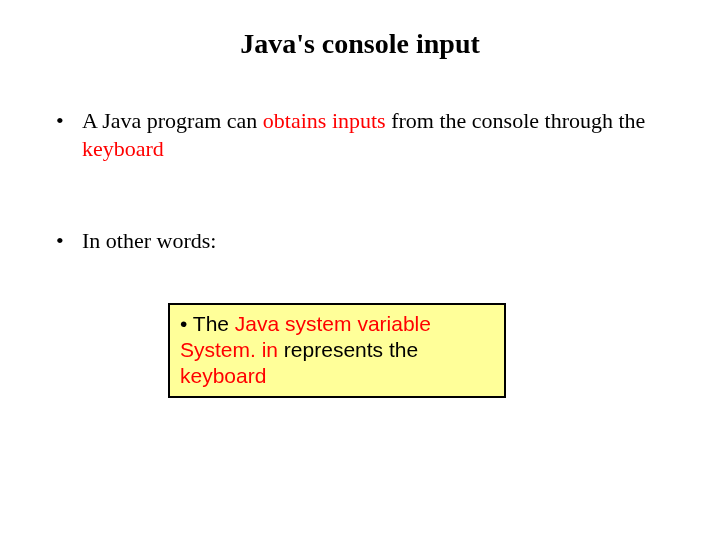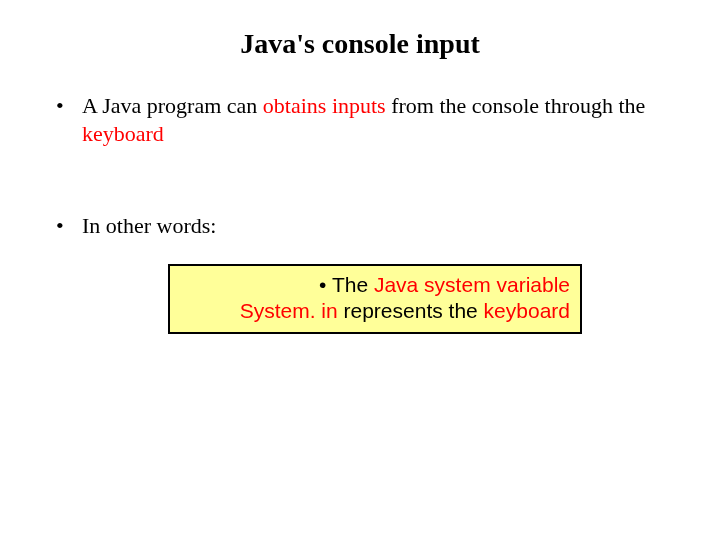--- a/index.html
+++ b/index.html
@@ -15,21 +15,21 @@
       width: 720px;
       height: 540px;
       position: relative;
       box-sizing: border-box;
       padding-top: 28px;
     }
     .title {
       font-size: 28px;
       font-weight: bold;
       text-align: center;
-      margin-bottom: 32px;
+      margin-bottom: 47px;
     }
     .body {
       padding-left: 54px;
       padding-right: 40px;
     }
     ul.outer {
       list-style: none;
       padding: 0;
       margin: 0;
     }
@@ -40,35 +40,34 @@
       line-height: 1.28;
     }
     ul.outer > li::before {
       content: "•";
       position: absolute;
       left: 2px;
       top: 0;
       font-size: 22px;
     }
     .li1 { margin-bottom: 64px; }
-    .li2 { margin-bottom: 24px; }
+    .li2 { margin-bottom: 48px; }
     .redword { color: #ff0000; }
     .callout-wrap {
       padding-left: 114px;
     }
     .callout {
-      width: 414px;
+      width: 338px;
       background: #ffff99;
       border: 2px solid #000000;
       box-sizing: border-box;
       padding: 6px 10px 8px 10px;
       font-family: Arial, Helvetica, sans-serif;
       font-size: 21px;
       line-height: 1.22;
-      text-align: right;
     }
     .callout-bullet {
       display: inline;
     }
   </style>
 </head>
 <body>
 
 <div class="slide">
 

